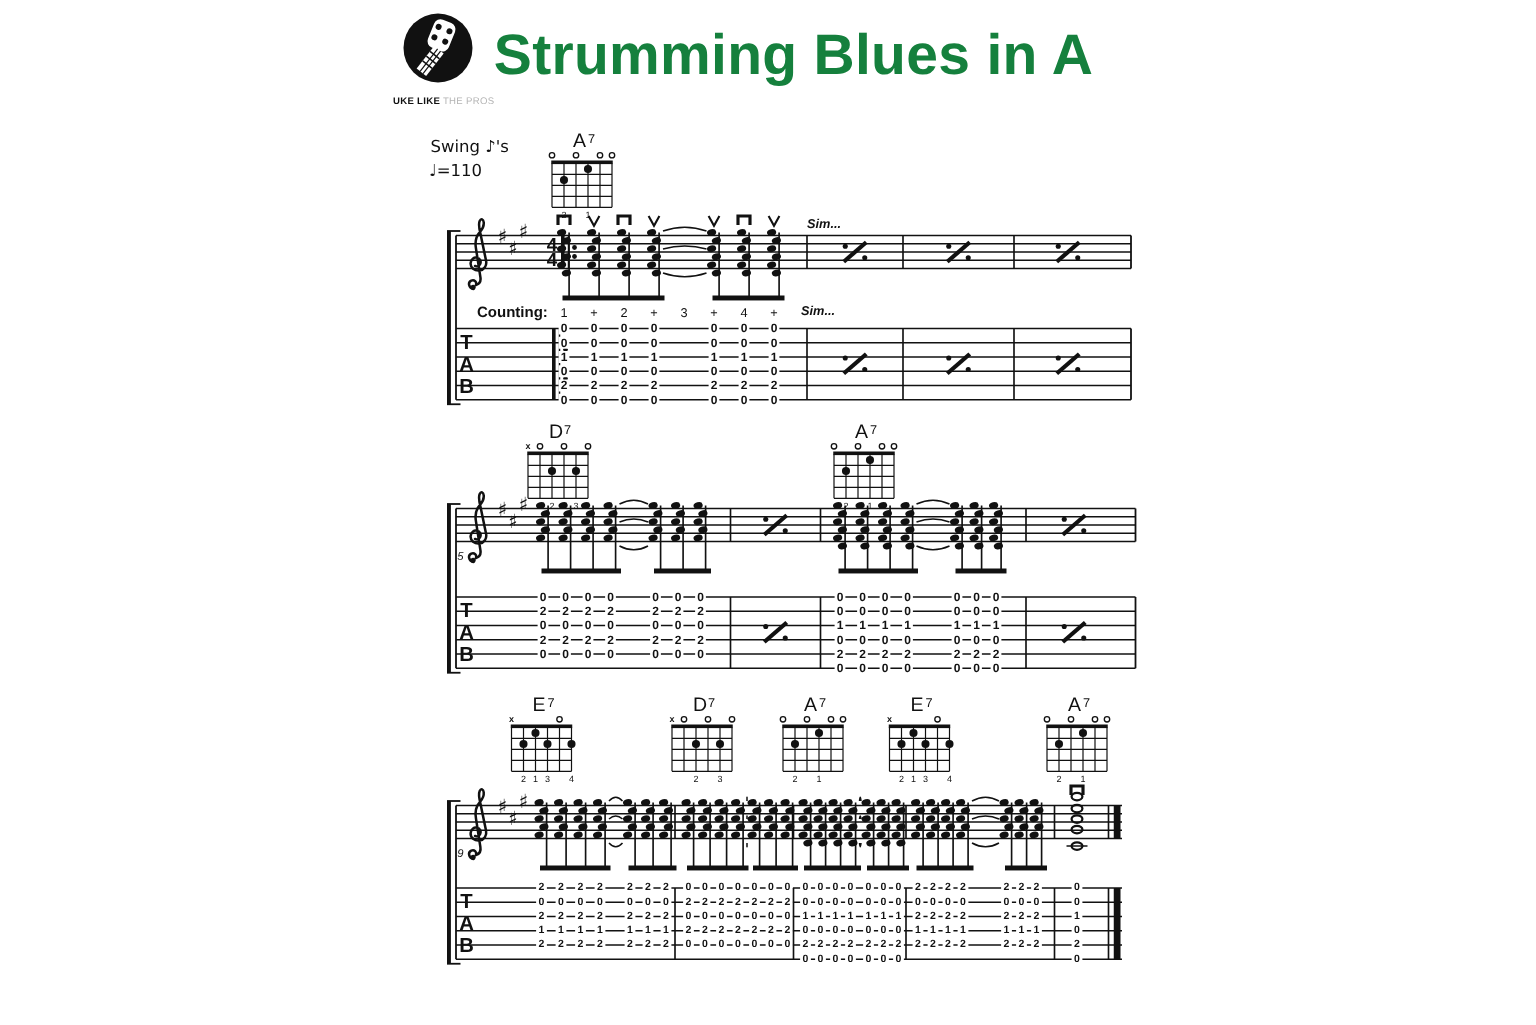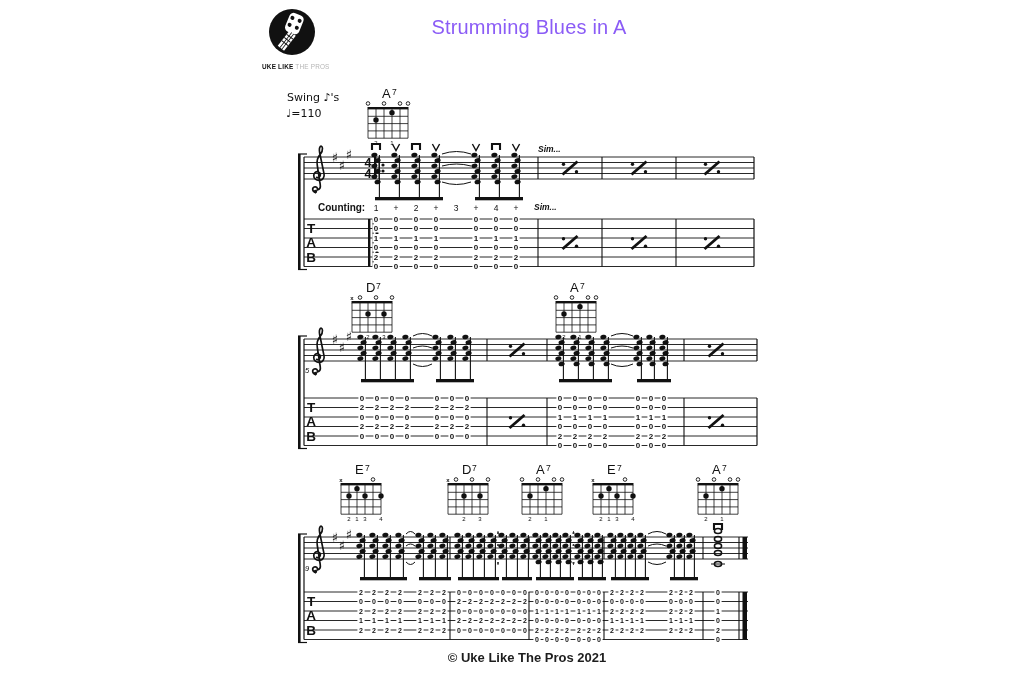--- a/index.html
+++ b/index.html
@@ -4,21 +4,21 @@
 <style>
   html,body{margin:0;padding:0;background:#e8e8e8;}
   .page{position:relative;width:1024px;height:683px;background:#ffffff;margin:0 auto;overflow:hidden;
         font-family:"Liberation Sans",sans-serif;color:#111;}
   #score{position:absolute;left:0;top:0;}
   .logo{position:absolute;left:262px;top:6px;width:60px;height:68px;text-align:center;}
   .logo-text{font-size:6.4px;letter-spacing:.2px;margin-top:1px;white-space:nowrap;}
   .logo-text .b{font-weight:bold;color:#111;}
   .logo-text .l{font-weight:normal;color:#b5b5b5;}
   .title{position:absolute;top:16px;left:0;width:100%;padding-left:34px;box-sizing:border-box;
-         text-align:center;font-size:20px;font-weight:400;letter-spacing:.2px;color:#8b5cf6;}
+         text-align:center;font-size:38px;font-weight:700;letter-spacing:.2px;color:#15803d;}
   .footer{position:absolute;top:650px;left:0;width:100%;padding-left:30px;box-sizing:border-box;
           text-align:center;font-size:13px;font-weight:bold;color:#1d1d1d;}
   text{user-select:none;}
 </style>
 </head>
 <body>
 
 <div class="page">
 
   <svg id="score" width="1024" height="683" viewBox="0 0 1024 683">
@@ -1617,14 +1617,13 @@
         <rect x="25" y="39" width="8" height="1" fill="#111"></rect>
         <rect x="27.5" y="27" width="0.8" height="19" fill="#111"></rect>
         <rect x="30" y="27" width="0.8" height="19" fill="#111"></rect>
       </g>
     </svg>
     <div class="logo-text"><span class="b">UKE LIKE</span> <span class="l">THE PROS</span></div>
   </div>
 
   <div class="title">Strumming Blues in A</div>
 
-  <div class="footer">© Uke Like The Pros 2021</div>
 </div>
 
 </body></html>

